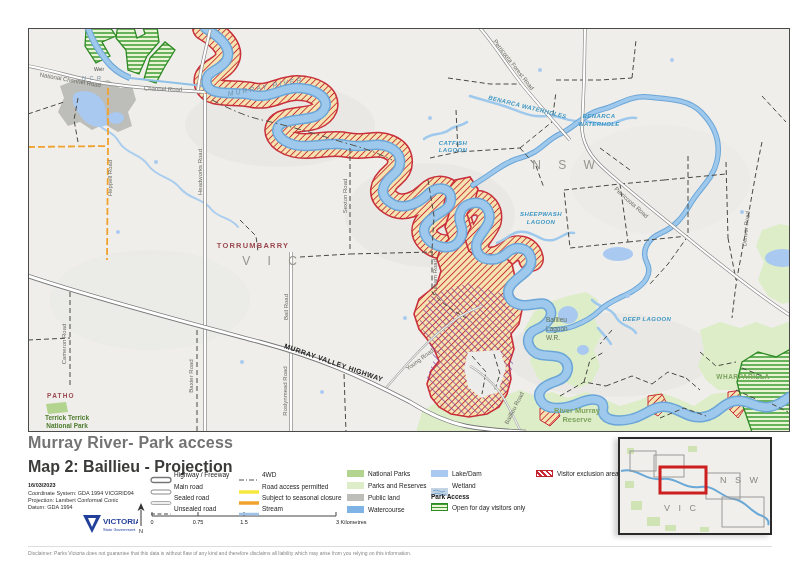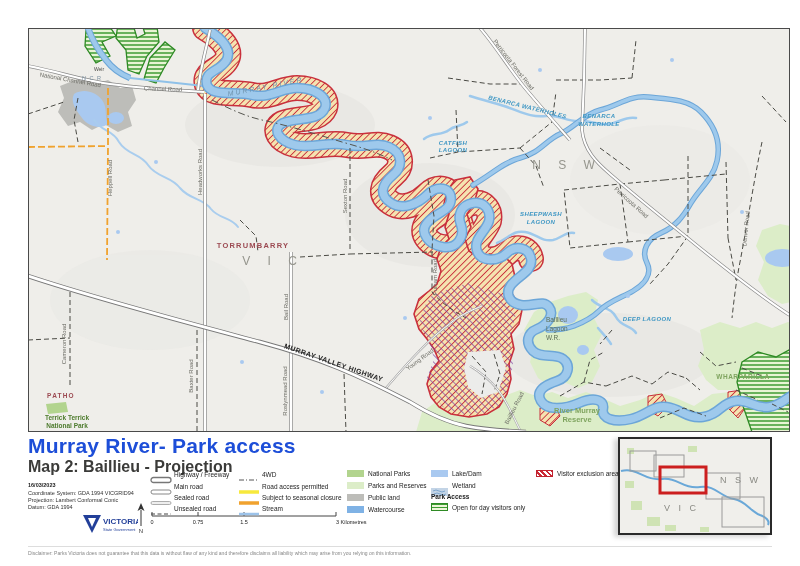--- a/index.html
+++ b/index.html
@@ -1,19 +1,19 @@
 <!DOCTYPE html>
 <html><head>
 <meta charset="utf-8">
 <style>
   html,body{margin:0;padding:0;background:#fff;}
   .page{position:relative;width:800px;height:566px;background:#ffffff;font-family:"Liberation Sans",sans-serif;overflow:hidden;}
   .abs{position:absolute;}
   .map-frame{left:28px;top:28px;width:762px;height:404px;border:1px solid #4a4a4a;box-sizing:border-box;background:#efeeea;}
-  .title{left:28px;top:434px;font-size:21px;font-weight:bold;color:#1d4ed8;letter-spacing:.2px;}
+  .title{left:28px;top:434px;font-size:16px;font-weight:bold;color:#737373;letter-spacing:.2px;}
   .subtitle{left:28px;top:458px;font-size:16px;font-weight:bold;color:#3b3b39;}
   .date{left:28px;top:482px;font-size:5.5px;font-weight:bold;color:#222;}
   .meta{left:28px;top:490px;font-size:5.5px;color:#333;line-height:7px;}
   .disclaimer{left:28px;top:550px;font-size:5px;color:#888;width:700px;}
   .leg-label{font-size:6.5px;color:#1d1d1d;white-space:nowrap;}
   .leg-bold{font-size:6.5px;font-weight:bold;color:#1d1d1d;white-space:nowrap;}
   .swatch{width:17px;height:7px;box-sizing:border-box;}
   .sw-excl{border:1px solid #c0222e;background:repeating-linear-gradient(45deg,#ffffff 0 2px,#cc2a36 2px 3.6px);}
   .sw-open{border:1.6px solid #2e8a24;background:repeating-linear-gradient(0deg,#eef6da 0 1.6px,#3e9c33 1.6px 3px);}
   .footline{left:28px;top:546px;width:744px;height:1px;background:#ddd;}

